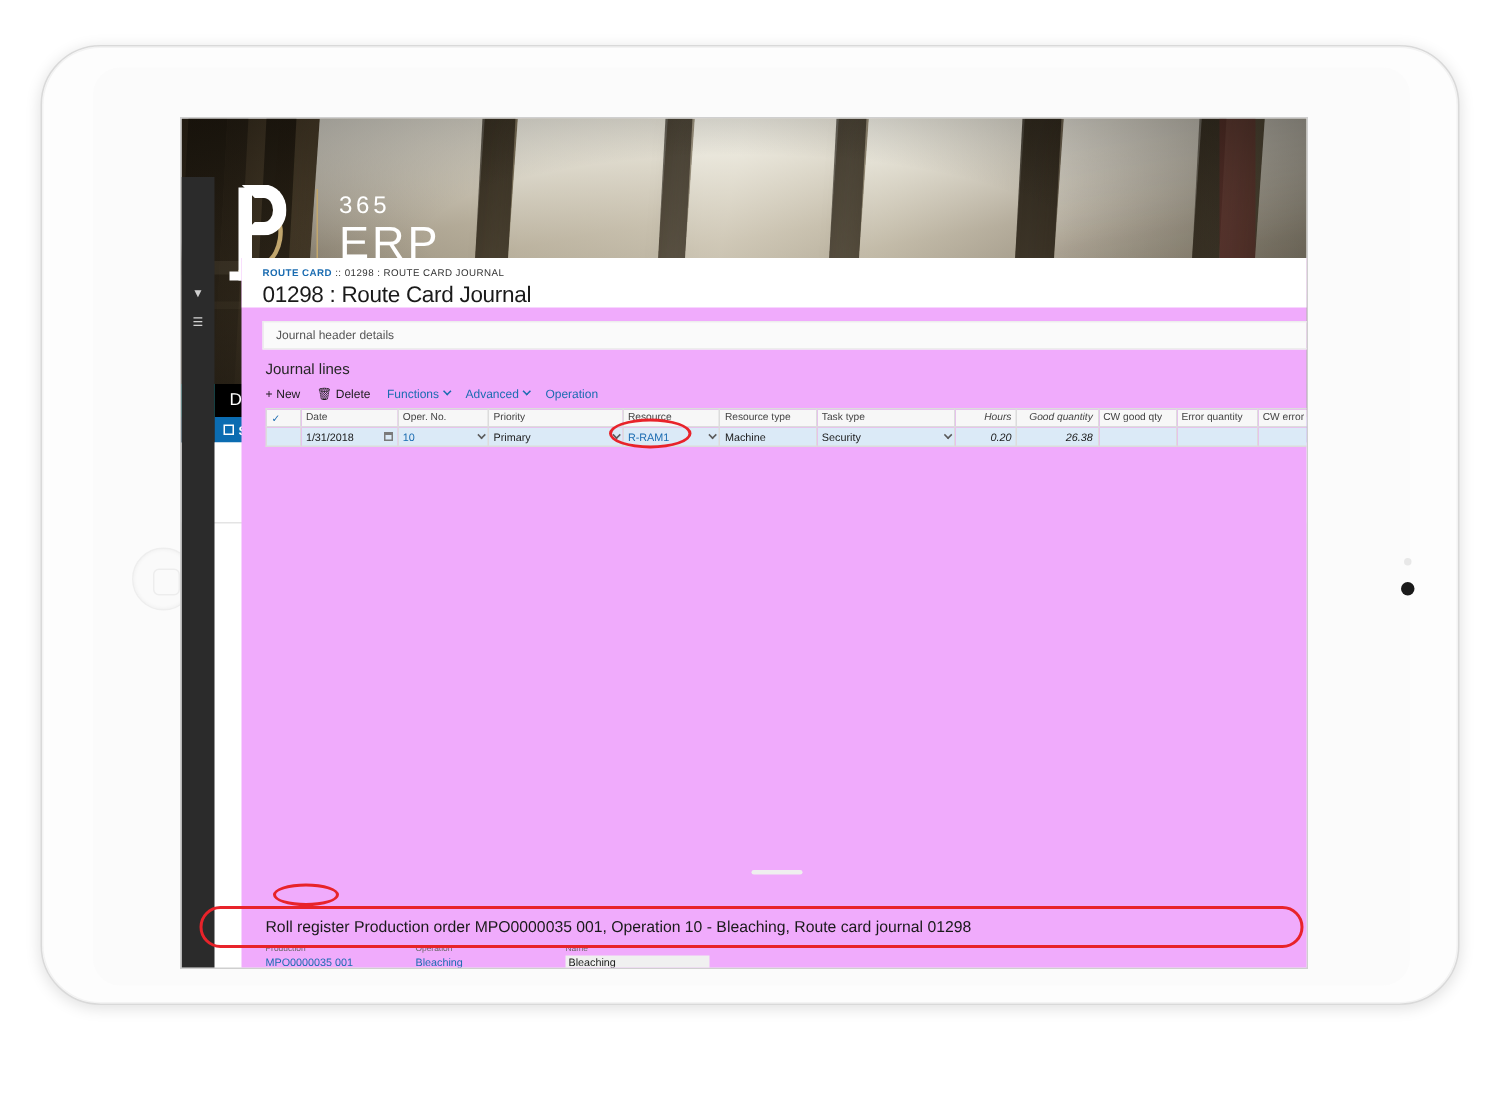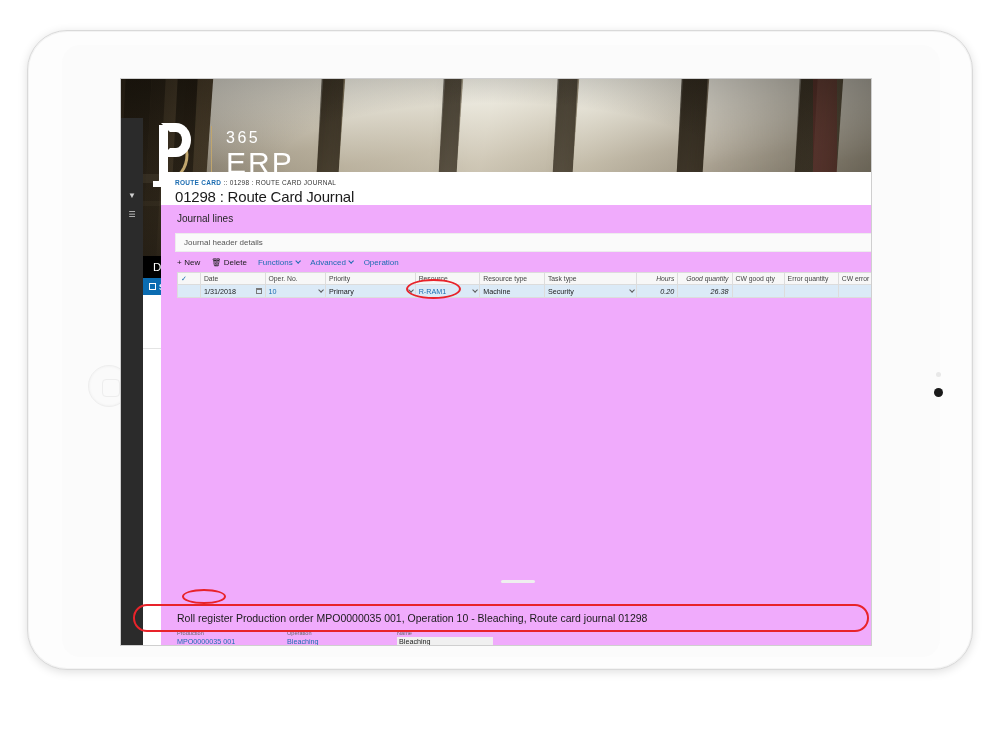--- a/index.html
+++ b/index.html
@@ -367,21 +367,21 @@
   .chk-head { display: inline-block; color: #1b6cb1; font-size: 7px; }
 
   #splitter {
     position: absolute; left: 340px; top: 408px;
     width: 34px; height: 3px; background: #efefef; border-radius: 2px;
   }
 
   
   #lower { position: absolute; left: 0; top: 440px; width: 730px; padding-left: 16px; }
   #roll-title { font-size: 10.5px; color: #1a1a1a; white-space: nowrap; }
-  #roll-fields { display: flex; gap: 10px; margin-top: 6px; }
+  #roll-fields { display: flex; gap: 0; margin-top: 6px; }
   .rf { width: 100px; }
   .rf-label { font-size: 5.6px; color: #666666; }
   .rf-value { font-size: 7.2px; color: #1b6cb1; margin-top: 1px; }
   .rf-value.boxed {
     background: #f0f0f0; color: #1a1a1a;
     width: 96px; height: 10px; line-height: 10px; padding-left: 2px;
   }
 
   
   .ann {
@@ -552,25 +552,25 @@
 
   <div id="pagebody">
 
     <div id="rc-header">
       <div id="rc-crumb">
         <b>ROUTE CARD</b><span> :: 01298 : ROUTE CARD JOURNAL</span>
       </div>
       <div id="rc-title">01298 : Route Card Journal</div>
     </div>
 
-    <div id="journal-lines-title">Journal lines</div>
-
     <div id="journal-header-bar">
       <span>Journal header details</span>
     </div>
+
+    <div id="journal-lines-title">Journal lines</div>
 
     <div id="jl-toolbar">
       <div class="jl-cmd black">
         <span>+</span>
           <span>New</span>
       </div>
       <div class="jl-cmd black">
         <span>🗑</span>
           <span>Delete</span>
       </div>

